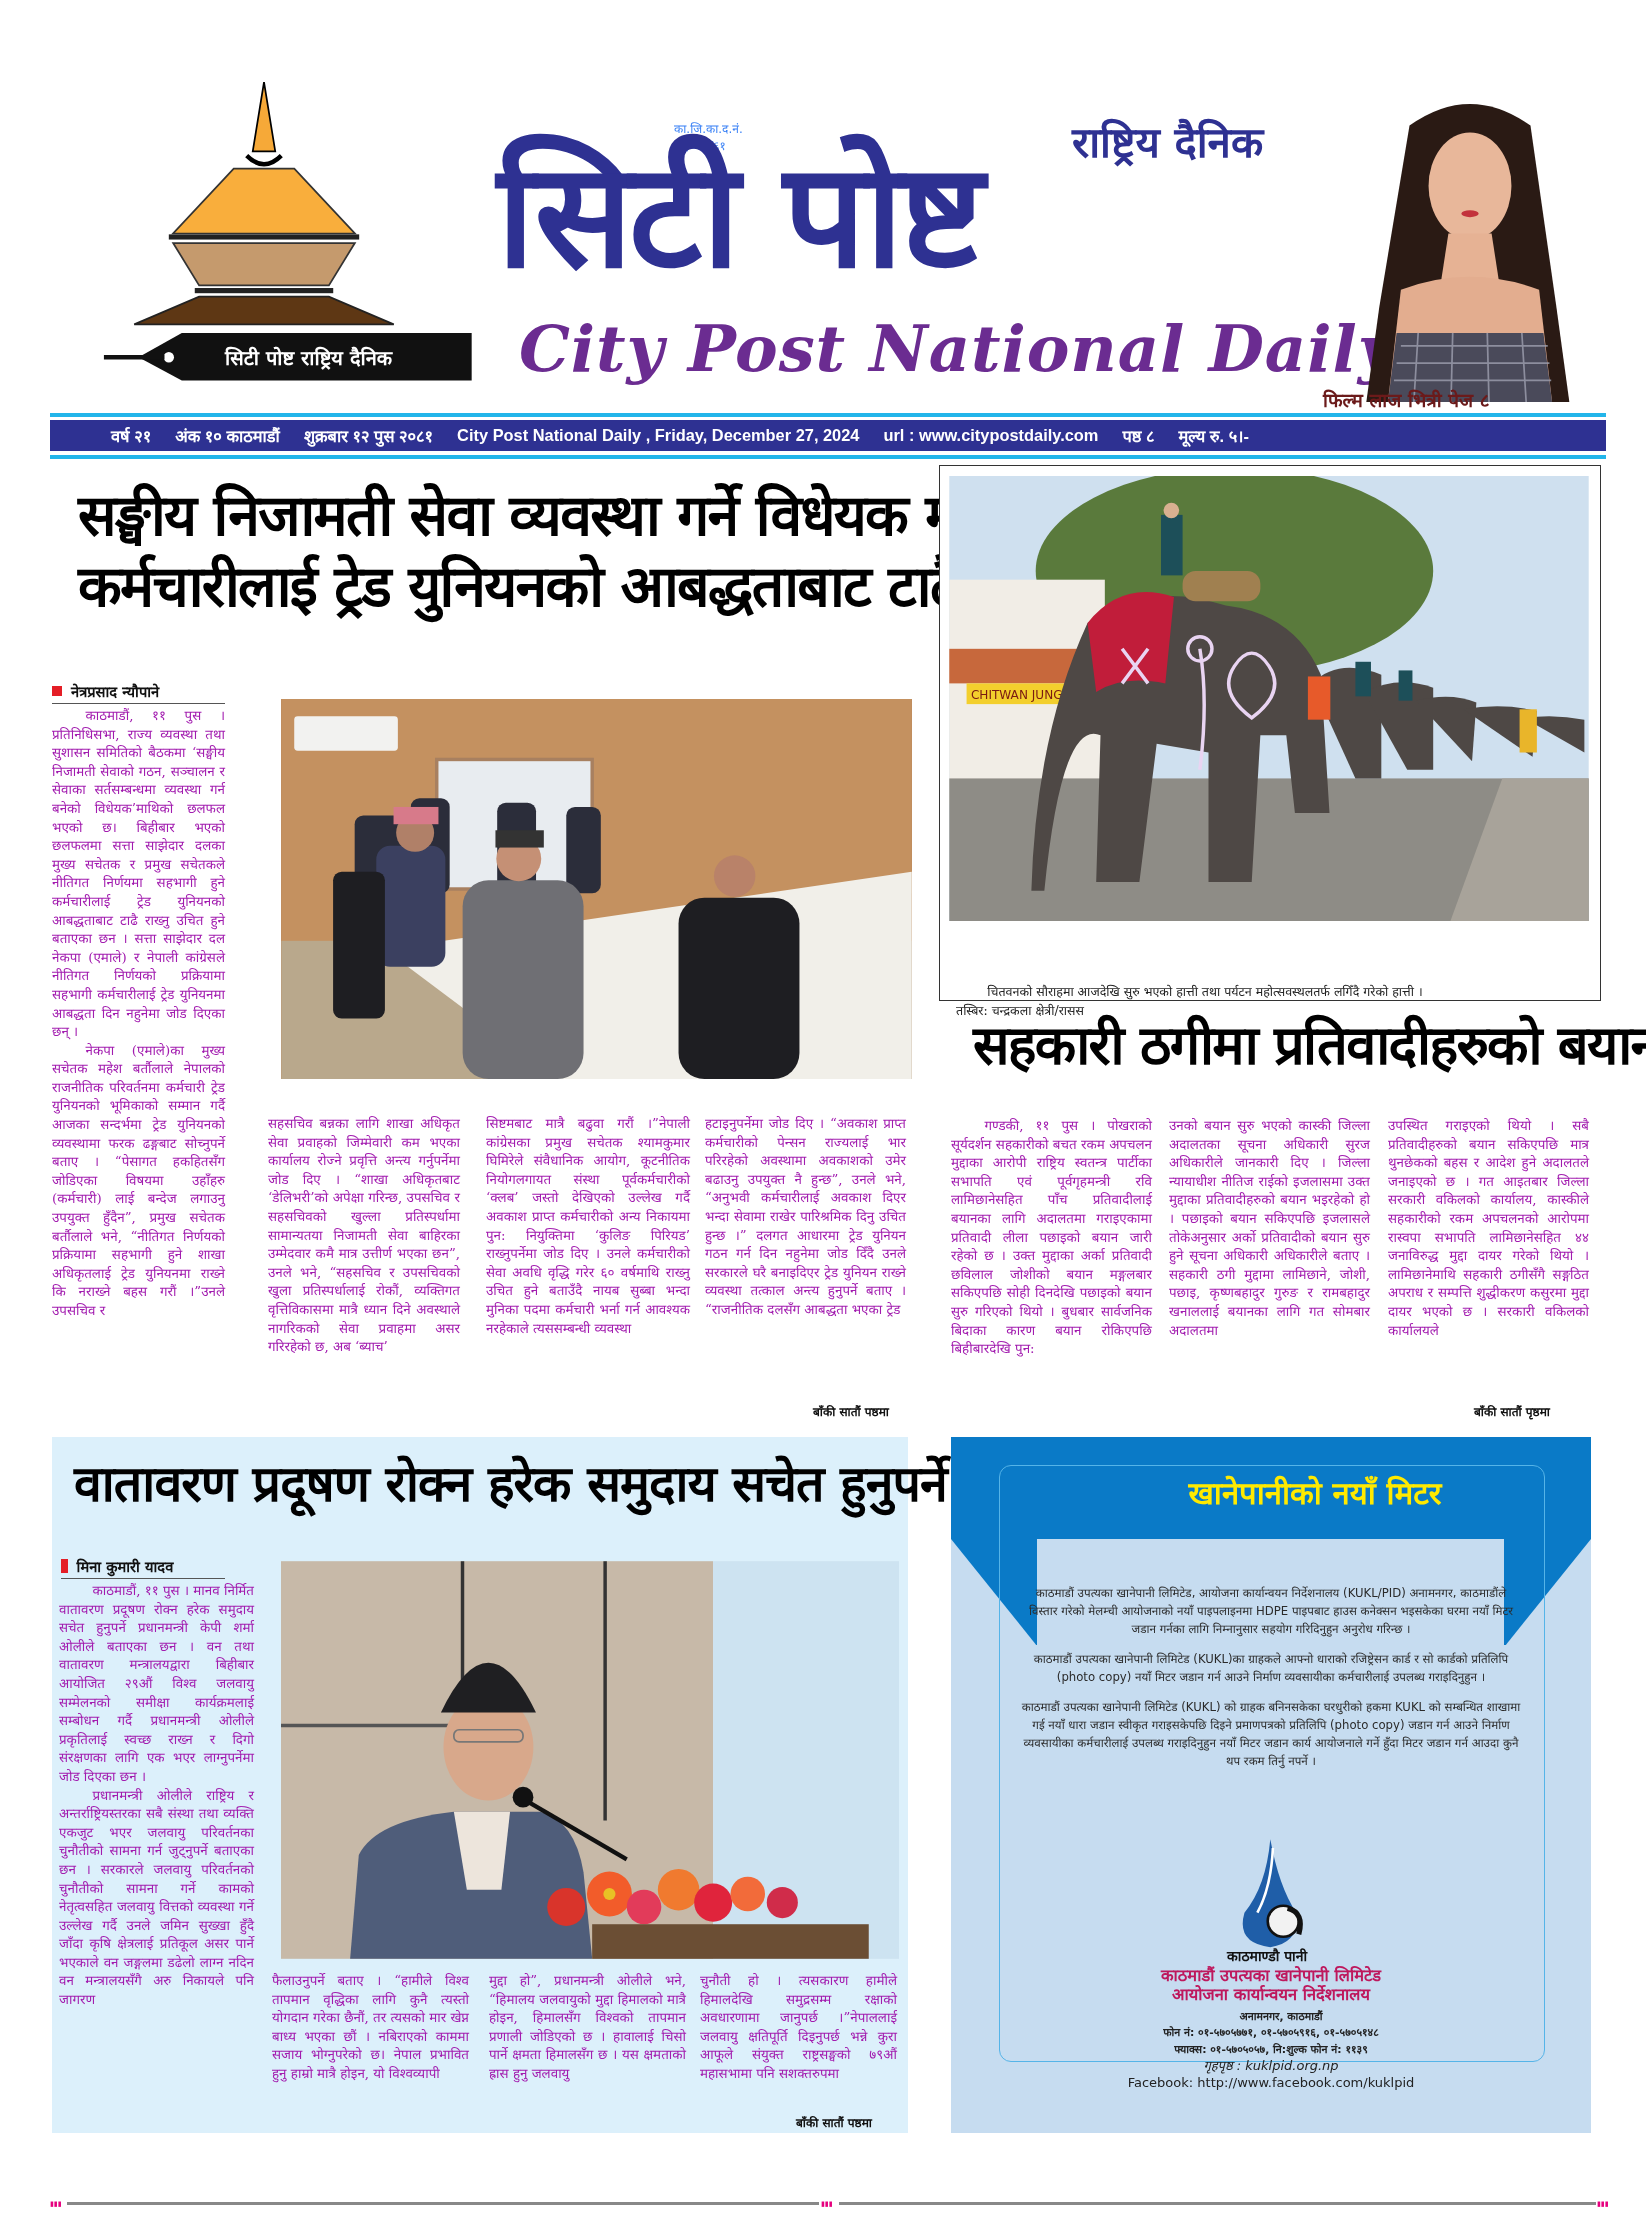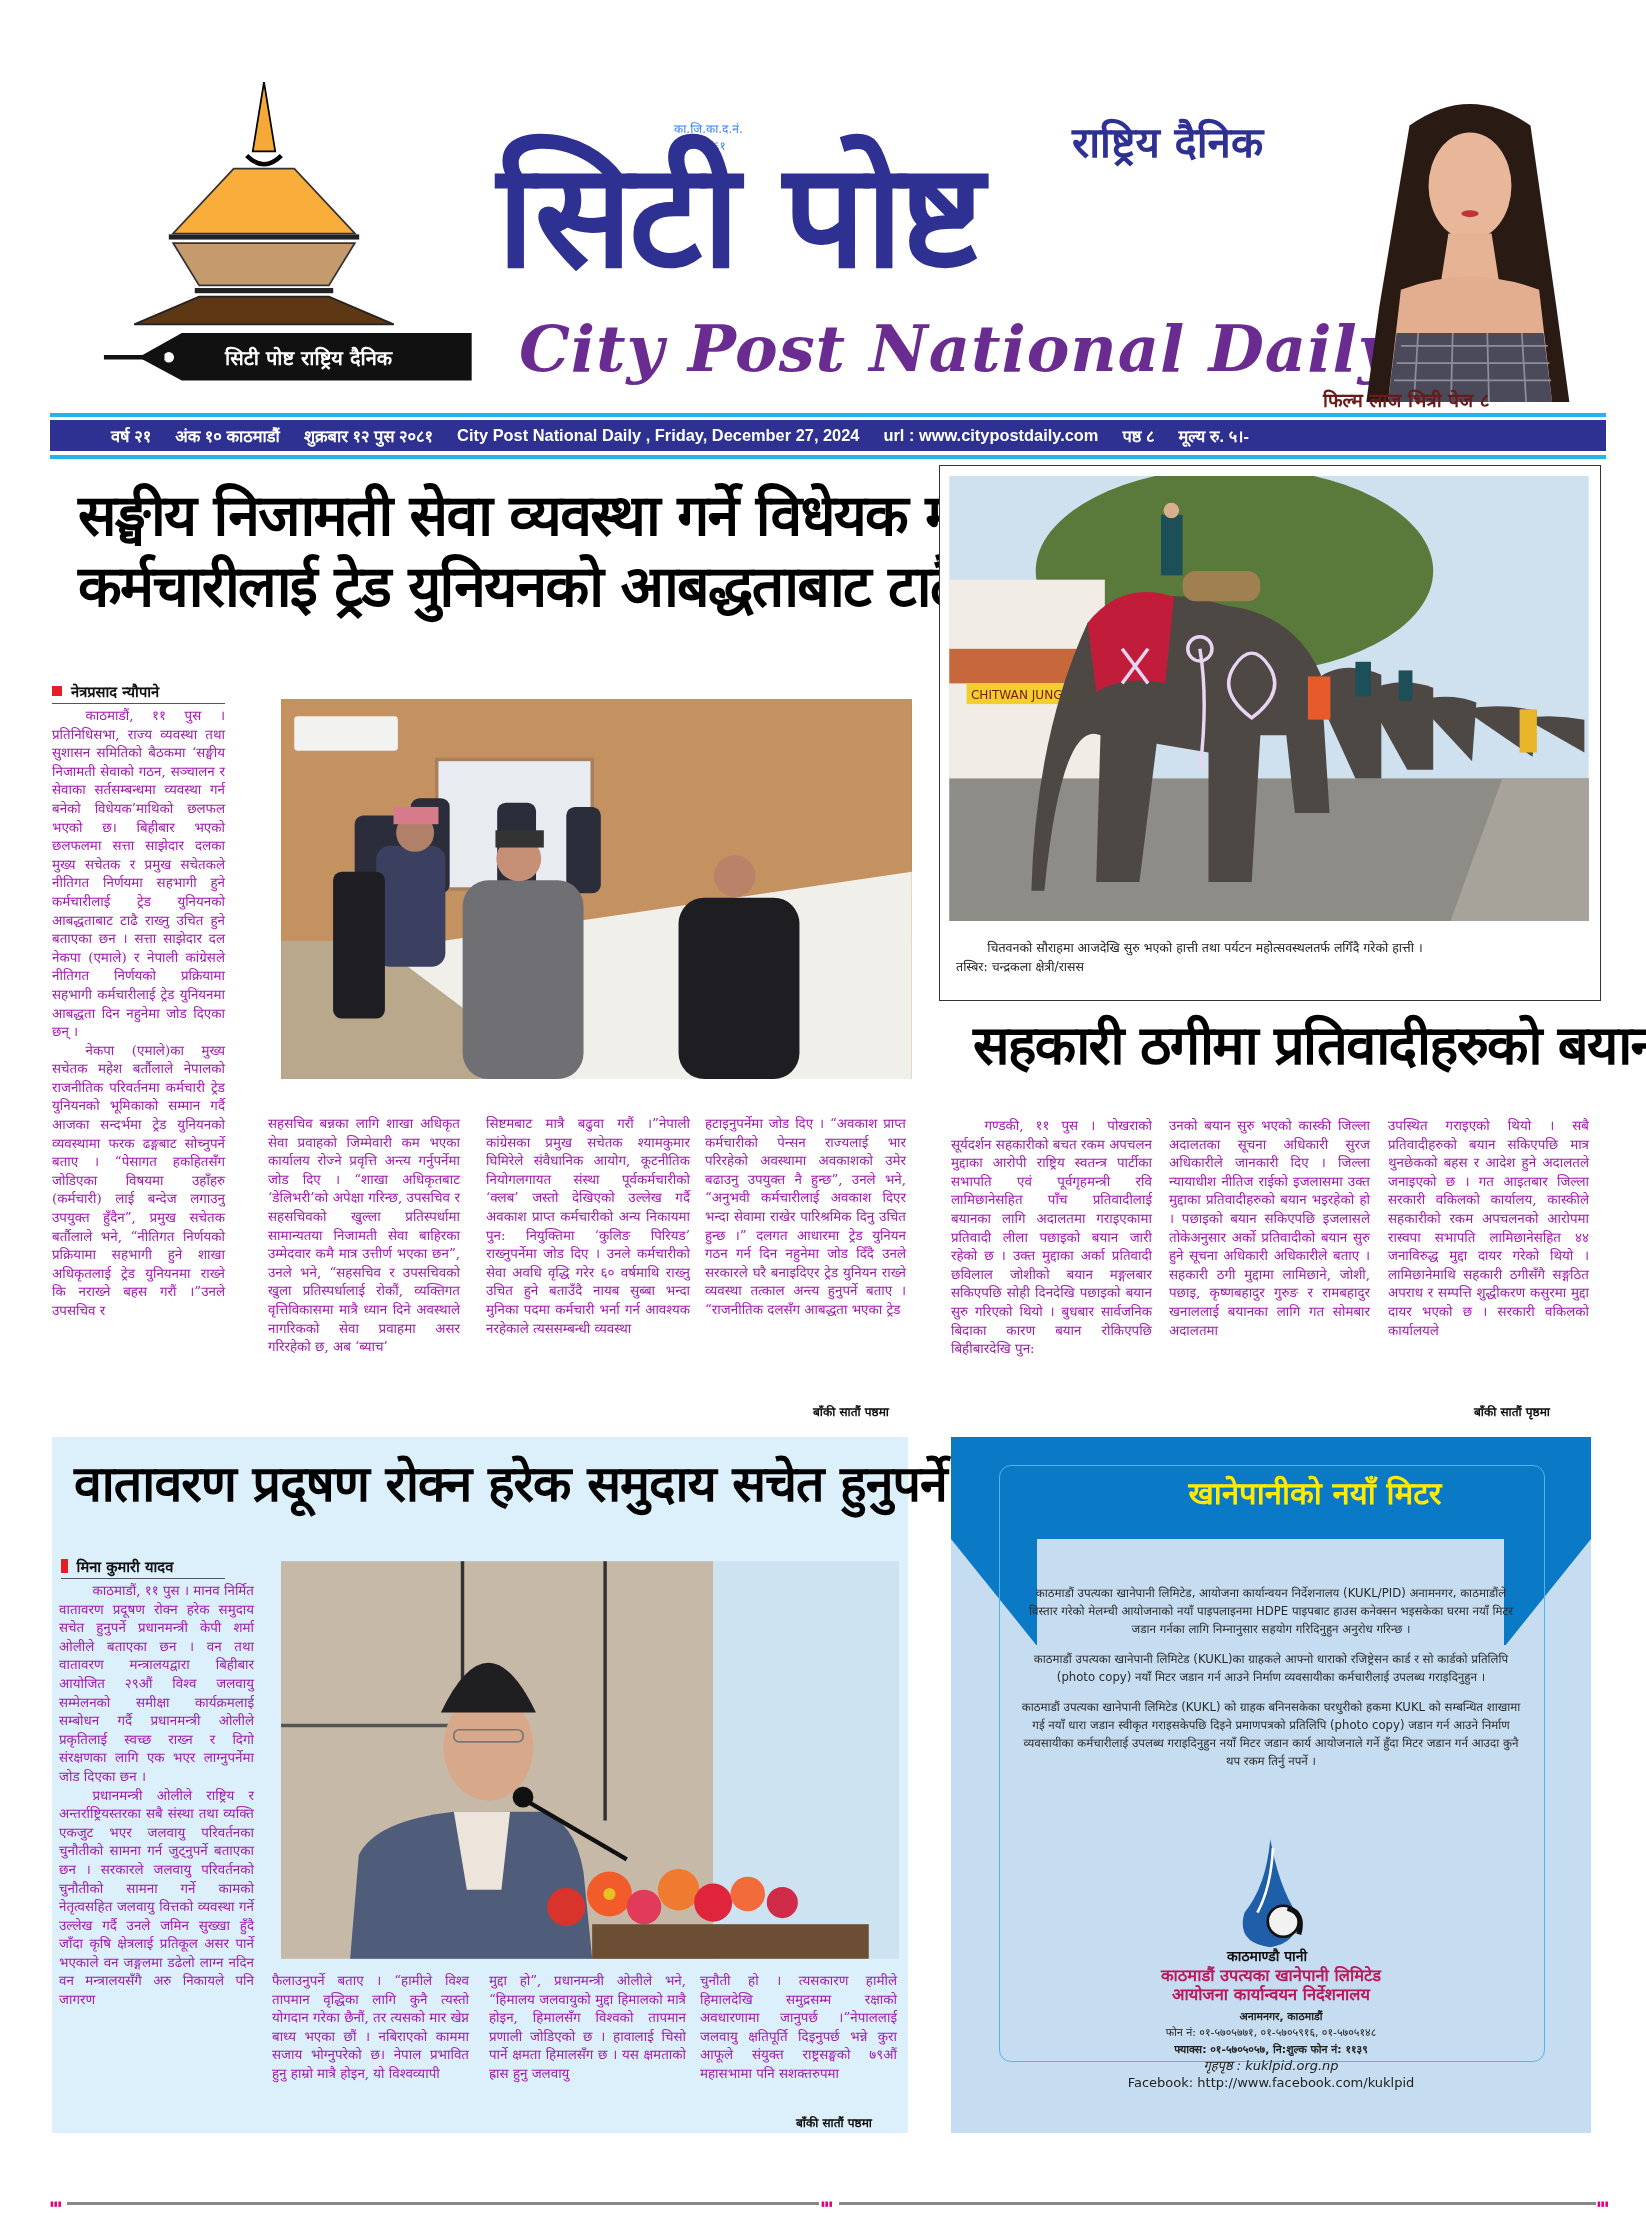--- a/index.html
+++ b/index.html
@@ -29,21 +29,21 @@
   .byline .sq { width: 10.4px; height: 10.4px; background: #e41e26; display: inline-block; }
 
   .col { position: absolute; font-size: 13.4px; line-height: 18.6px; text-align: justify; color: #a21caf; font-family: "DejaVu Serif", "Liberation Serif", serif; }
   .col p { text-indent: 2.5em; }
   .more { position: absolute; font-weight: bold; font-size: 12px; color: #111; }
 
   .photo { position: absolute; overflow: hidden; }
 
   
   .photo-box { position: absolute; left: 939px; top: 465px; width: 662px; height: 536px; border: 1.7px solid #333; background: #fff; }
-  .photo-caption { position: absolute; left: 956px; top: 938px; width: 631px; font-size: 12.5px; line-height: 19px; color: #222; font-family: "DejaVu Serif", serif; }
+  .photo-caption { position: absolute; left: 956px; top: 982px; width: 631px; font-size: 12.5px; line-height: 19px; color: #222; font-family: "DejaVu Serif", serif; }
   .photo-caption .cap1 { text-indent: 2.5em; display:block; }
 
   .hl-sahakari { left: 973px; top: 1016px; font-size: 54px; letter-spacing: -1.7px; }
 
   
   .env-panel { position: absolute; left: 52px; top: 1437px; width: 856px; height: 696px; background: #dcf0fb; }
   .hl-env { left: 74px; top: 1457px; font-size: 50px; letter-spacing: -0.9px; }
 
   
   .ad-panel { position: absolute; left: 951px; top: 1437px; width: 640px; height: 696px; background: #c6dcf0; overflow: hidden; }
@@ -311,21 +311,21 @@
     <span style="position:absolute;left:30px;top:111px;font-weight:bold;font-size:14px;">काठमाण्डौ पानी</span>
   </div>
 
   <div class="ad-org">
     <div>काठमाडौं उपत्यका खानेपानी लिमिटेड</div>
     <div>आयोजना कार्यान्वयन निर्देशनालय</div>
   </div>
 
   <div class="ad-contact">
     <div style="font-weight:bold;padding-left:20px;">अनामनगर, काठमाडौं</div>
-    <div style="font-weight:normal;">फोन नं: ०१-५७०५७७१, ०१-५७०५९१६, ०१-५७०५१४८</div>
+    <div style="font-weight:bold;">फोन नं: ०१-५७०५७७१, ०१-५७०५९१६, ०१-५७०५१४८</div>
     <div style="font-weight:bold;">फ्याक्स: ०१-५७०५०५७, नि:शुल्क फोन नं: ११३९</div>
     <div style="font-size:13px;font-style:italic;">गृहपृष्ठ : kuklpid.org.np</div>
     <div style="font-size:13px;">Facebook: http://www.facebook.com/kuklpid</div>
   </div>
 </div>
 
 <div class="reg-mark" style="left:50px;">▮▮▮</div>
 <div class="footer-bar" style="left:67px;width:752px;"></div>
 <div class="reg-mark" style="left:821px;">▮▮▮</div>
 <div class="footer-bar" style="left:839px;width:757px;"></div>

